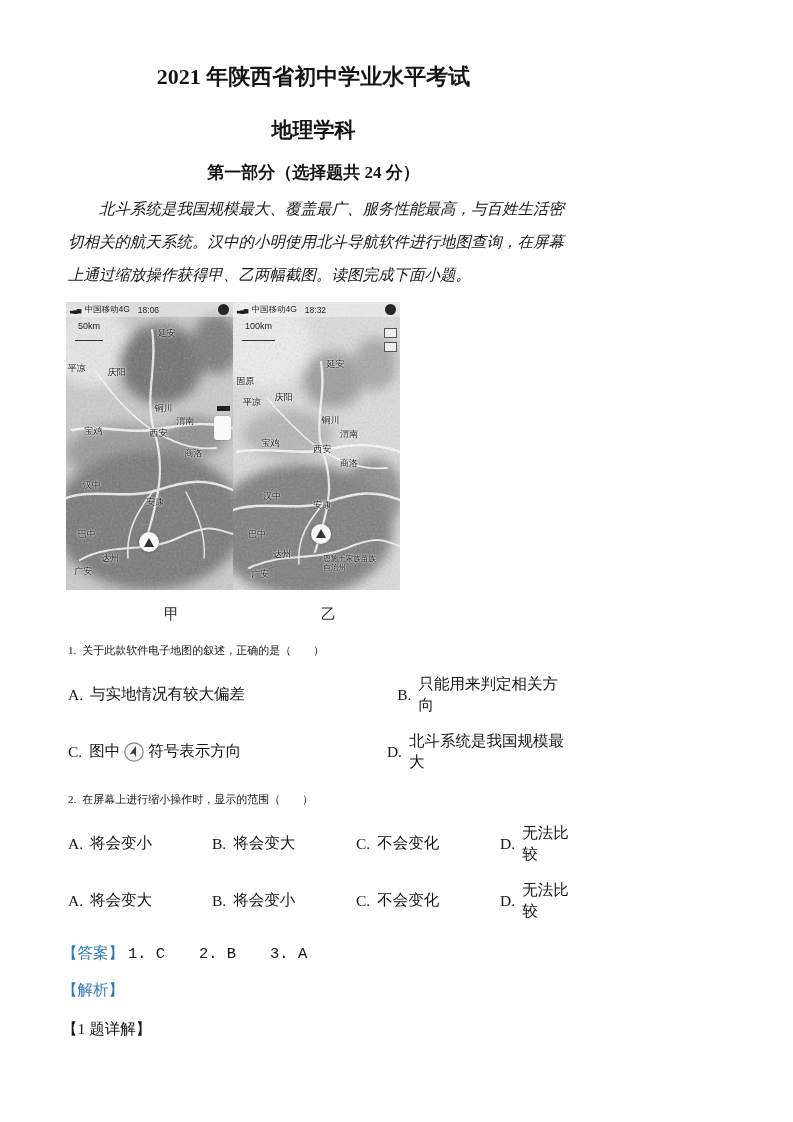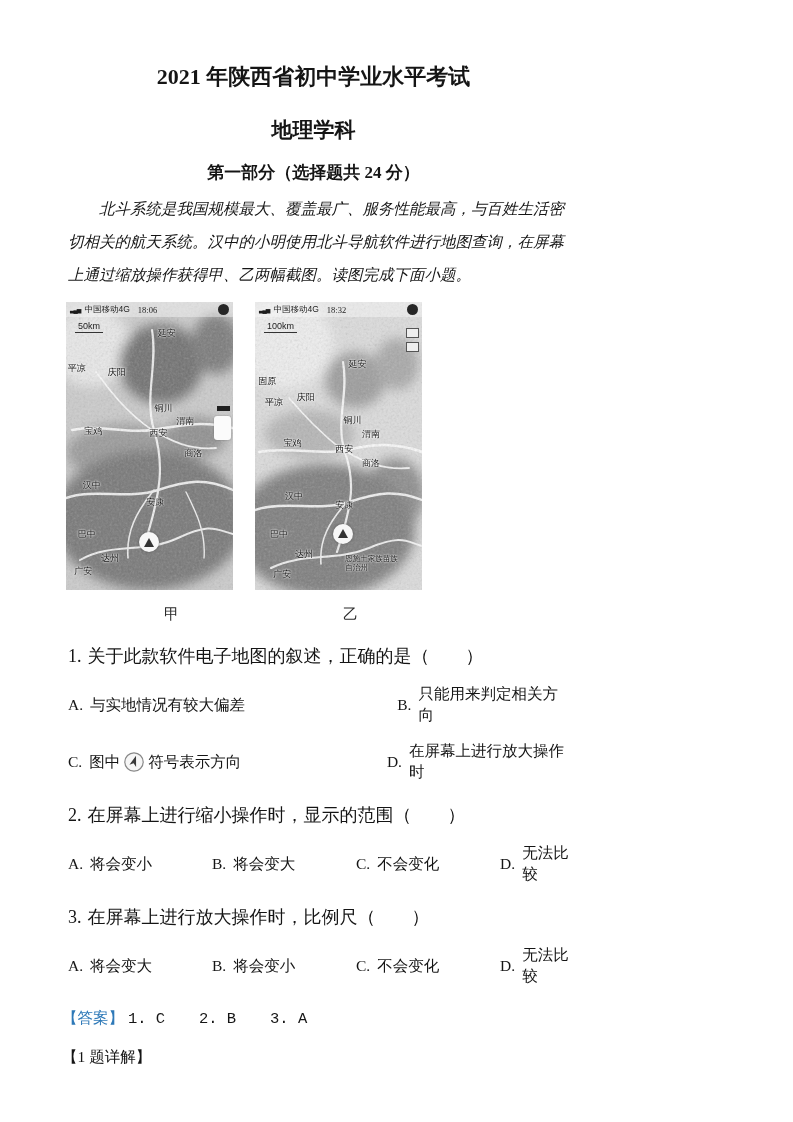--- a/index.html
+++ b/index.html
@@ -3,48 +3,48 @@
 <meta charset="utf-8">
 <style>
   html,body{margin:0;padding:0;background:#fff;}
   .page{position:relative;width:627px;height:1122px;background:#fff;overflow:hidden;
         font-family:"Liberation Serif",serif;color:#151515;}
   .title-main{font-size:22px;font-weight:700;text-align:center;margin:62px 0 0;}
   .title-sub{font-size:21px;font-weight:700;text-align:center;margin:24px 0 0;}
   .part-head{font-size:17px;font-weight:700;text-align:center;margin:17px 0 0;}
   .section-intro{font-size:16px;font-weight:700;line-height:35px;margin:12px 56px 0 68px;}
   .passage{font-size:15.5px;line-height:33px;margin:8px 54px 0 68px;text-indent:2em;font-style:italic;}
-  .maps-row{display:flex;gap:22px;margin:11px 0 0 66px;}
+  .maps-row{display:flex;margin:11px 0 0 66px;}
   .map-fig{margin:0;}
   .map-canvas{position:relative;width:167px;height:288px;overflow:hidden;background:#cfcfcf;
               box-shadow:inset 0 0 0 1px rgba(0,0,0,.18);}
   .map-canvas svg.texture{position:absolute;left:0;top:0;}
   .statusbar{position:absolute;top:0;left:0;right:0;height:15px;display:flex;align-items:center;
              gap:4px;padding:0 4px;font-family:"Liberation Sans",sans-serif;font-size:8.5px;
              color:#1d1d1d;background:rgba(255,255,255,.38);z-index:5;}
   .signal{font-size:6px;letter-spacing:-1px;}
-  .sb-time{margin-left:4px;font-family:Liberation Serif, serif;}
+  .sb-time{margin-left:4px;}
   .avatar{margin-left:auto;width:11px;height:11px;border-radius:50%;background:#262626;}
   .scalebar{position:absolute;top:19px;left:9px;z-index:5;font-family:"Liberation Sans",sans-serif;
-            font-size:9px;color:#222;border-bottom:1.6px solid #333;padding:0 3px 1px;}
+            font-size:9px;color:#222;border-bottom:1.6px solid #333;padding:0 3px 9px;}
   .city{position:absolute;z-index:4;font-size:9px;color:#161616;line-height:1.1;
         text-shadow:0 0 2px #fff,0 0 2px #fff;white-space:nowrap;}
   .city.small{font-size:7.5px;white-space:normal;width:56px;}
   .locate{position:absolute;z-index:5;width:20px;height:20px;border-radius:50%;background:#f7f7f7;
           display:flex;align-items:center;justify-content:center;box-shadow:0 0 3px rgba(0,0,0,.35);}
   .locate .tri{width:0;height:0;border-left:5px solid transparent;border-right:5px solid transparent;
                border-bottom:9px solid #333;}
   .ui-dash{position:absolute;right:3px;top:104px;width:13px;height:5px;background:#202020;z-index:5;}
   .ui-btn{position:absolute;right:2px;top:114px;width:17px;height:24px;background:#fbfbfb;
           border-radius:3px;z-index:5;box-shadow:0 0 2px rgba(0,0,0,.3);}
   .ui-sq{position:absolute;width:11px;height:8px;border:1px solid #555;background:#eee;z-index:5;}
   .map-cap{text-align:center;font-size:15px;color:#2a2a2a;margin-top:15px;}
   .cap-jia{transform:translateX(22px);}
   .cap-yi{transform:translateX(12px);}
-  .stem{font-size:18px;margin:19px 54px 0 68px;line-height:1.45;}
+  .stem{font-size:11px;margin:19px 54px 0 68px;line-height:1.45;}
   .stem .qnum{margin-right:6px;}
   .opts{display:flex;margin:15px 54px 0 68px;font-size:15.5px;align-items:center;}
   .opts .opt{display:flex;align-items:center;}
   .opts .okey{margin-right:7px;}
   .opts.two .opt:first-child{width:330px;}
   .opts.four .opt{width:166px;}
   .opts.four .opt:last-child{width:auto;}
   .compass{display:inline-block;margin:0 3px;vertical-align:-4px;}
   .ans-line{font-size:15.5px;margin:21px 54px 0 62px;}
   .ans-item{margin-right:30px;font-family:Liberation Mono, monospace;}
@@ -216,21 +216,21 @@
       <span class="okey">C.</span>
       <span>图中</span>
       <svg class="compass" width="22" height="22" viewBox="0 0 22 22">
         <circle cx="11" cy="11" r="9.2" fill="#f6f6f6" stroke="#888" stroke-width="1.2"></circle>
         <path d="M11 4.5 L14.5 15 L11 12.2 L7.5 15 Z" fill="#3a3a3a" transform="rotate(18 11 11)"></path>
       </svg>
       <span>符号表示方向</span>
     </span>
     <span class="opt">
       <span class="okey">D.</span>
-      <span>在屏幕上进行放大操作时</span>
+      <span>北斗系统是我国规模最大</span>
     </span>
   </div>
 
   <p class="stem">
     <span class="qnum">2.</span><span>在屏幕上进行缩小操作时，显示的范围（　　）</span>
   </p>
   <div class="opts four">
     <span class="opt">
       <span class="okey">A.</span>
       <span>将会变小</span>
@@ -242,23 +242,20 @@
     <span class="opt">
       <span class="okey">C.</span>
       <span>不会变化</span>
     </span>
     <span class="opt">
       <span class="okey">D.</span>
       <span>无法比较</span>
     </span>
   </div>
 
-  <p class="stem">
-    <span class="qnum">3.</span><span>在屏幕上进行放大操作时，比例尺（　　）</span>
-  </p>
   <div class="opts four">
     <span class="opt">
       <span class="okey">A.</span>
       <span>将会变大</span>
     </span>
     <span class="opt">
       <span class="okey">B.</span>
       <span>将会变小</span>
     </span>
     <span class="opt">
@@ -270,15 +267,16 @@
       <span>无法比较</span>
     </span>
   </div>
 
   <p class="ans-line">
     <span class="marker-blue">【答案】</span>
     <span class="ans-item">1. C</span>
     <span class="ans-item">2. B</span>
     <span class="ans-item">3. A</span>
   </p>
+  <p class="marker-line marker-blue">【解析】</p>
   <p class="detail-line">【1 题详解】</p>
 
 </div>
 
 </body></html>

